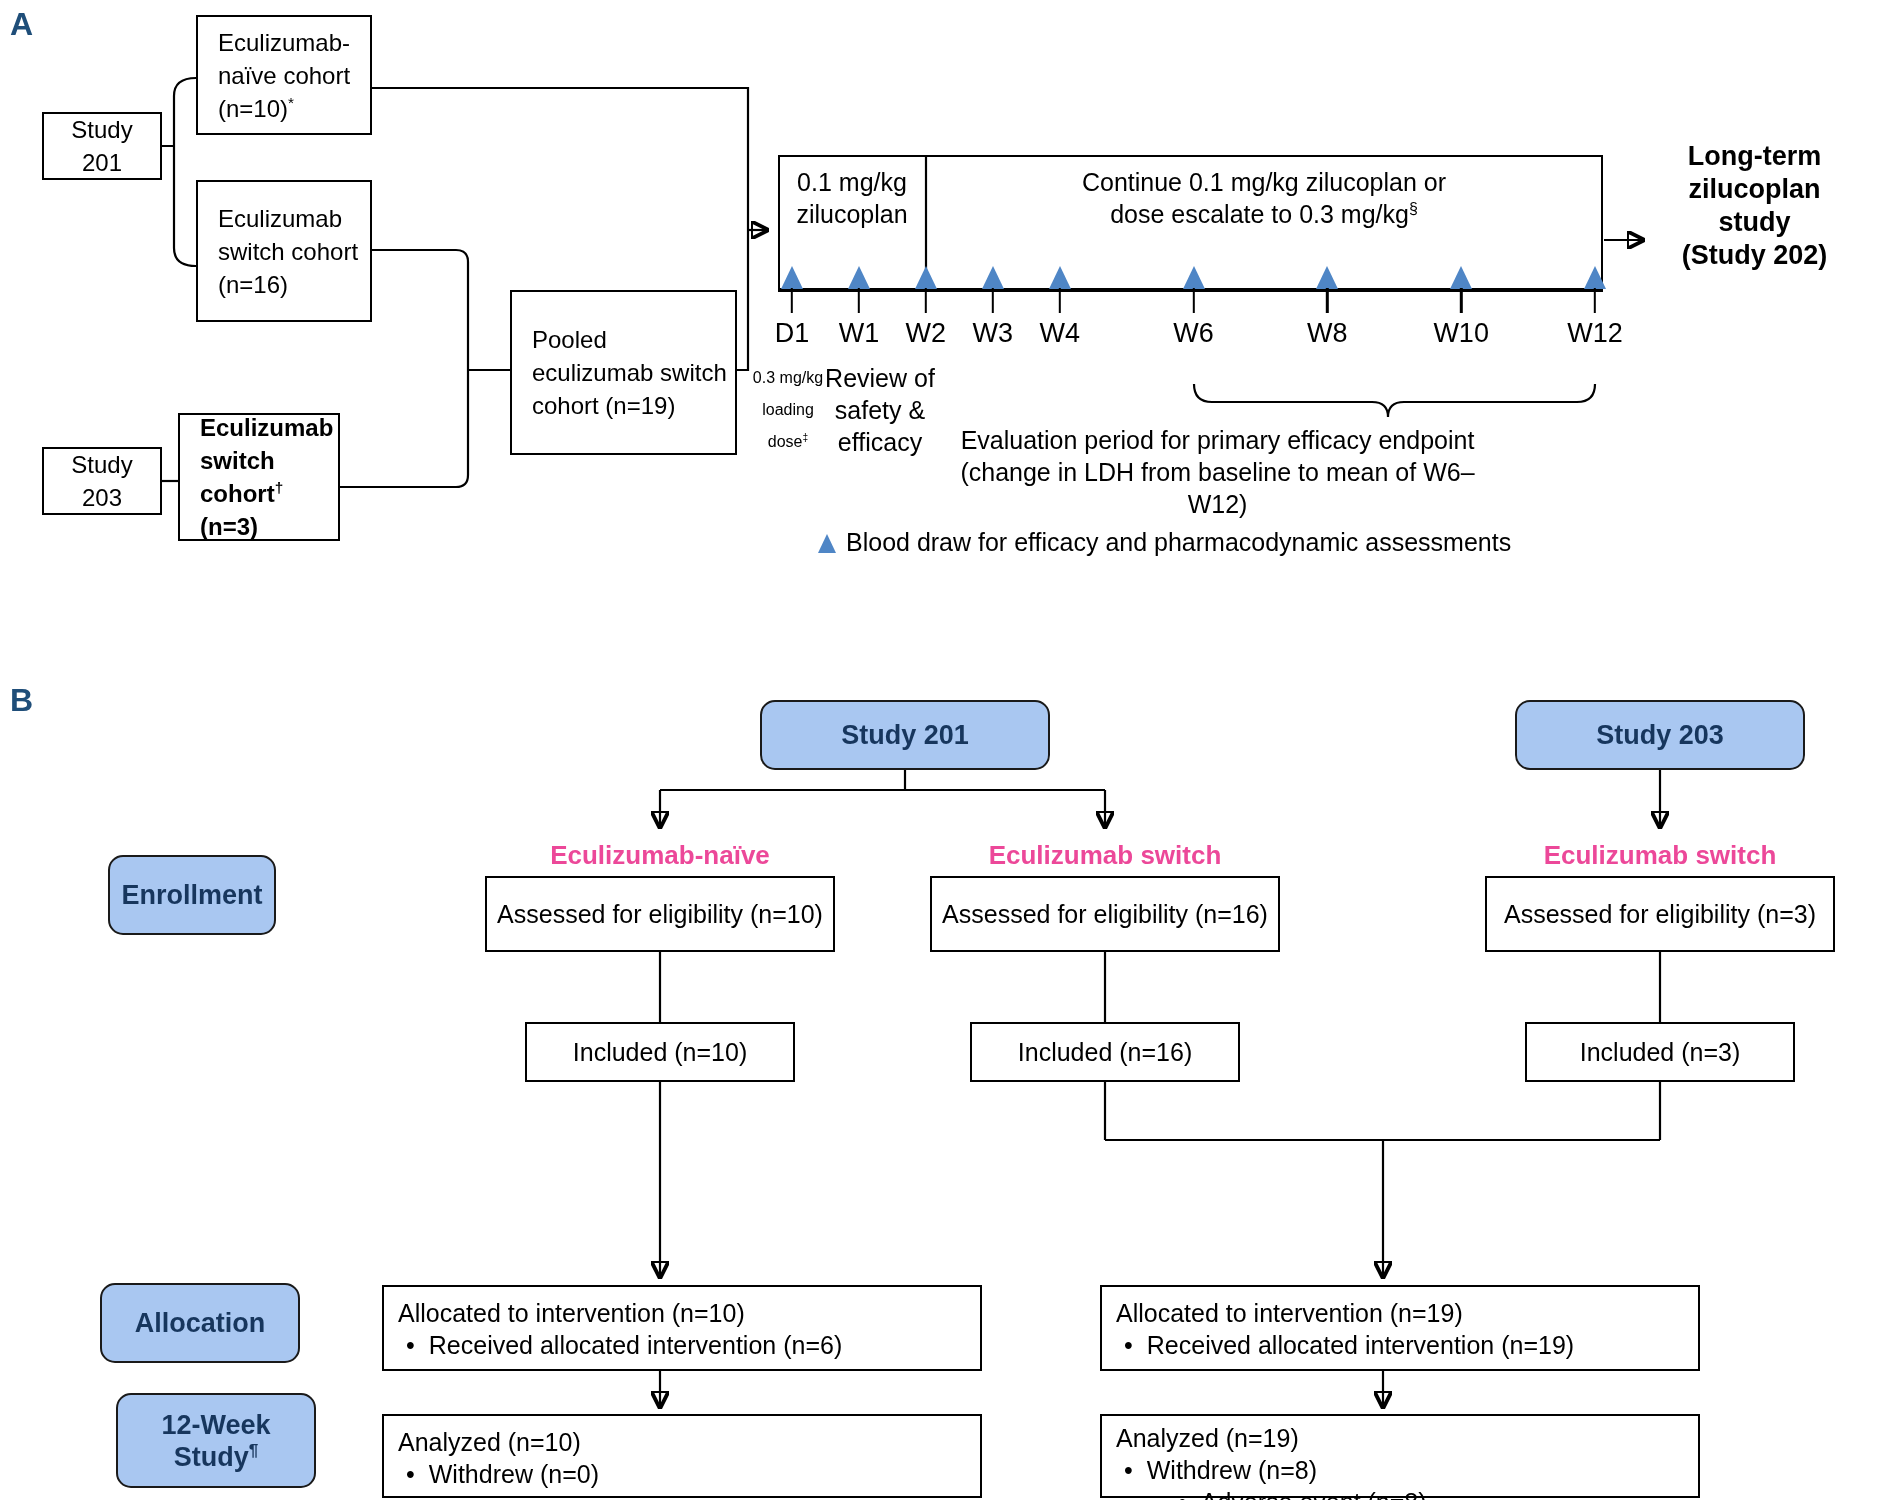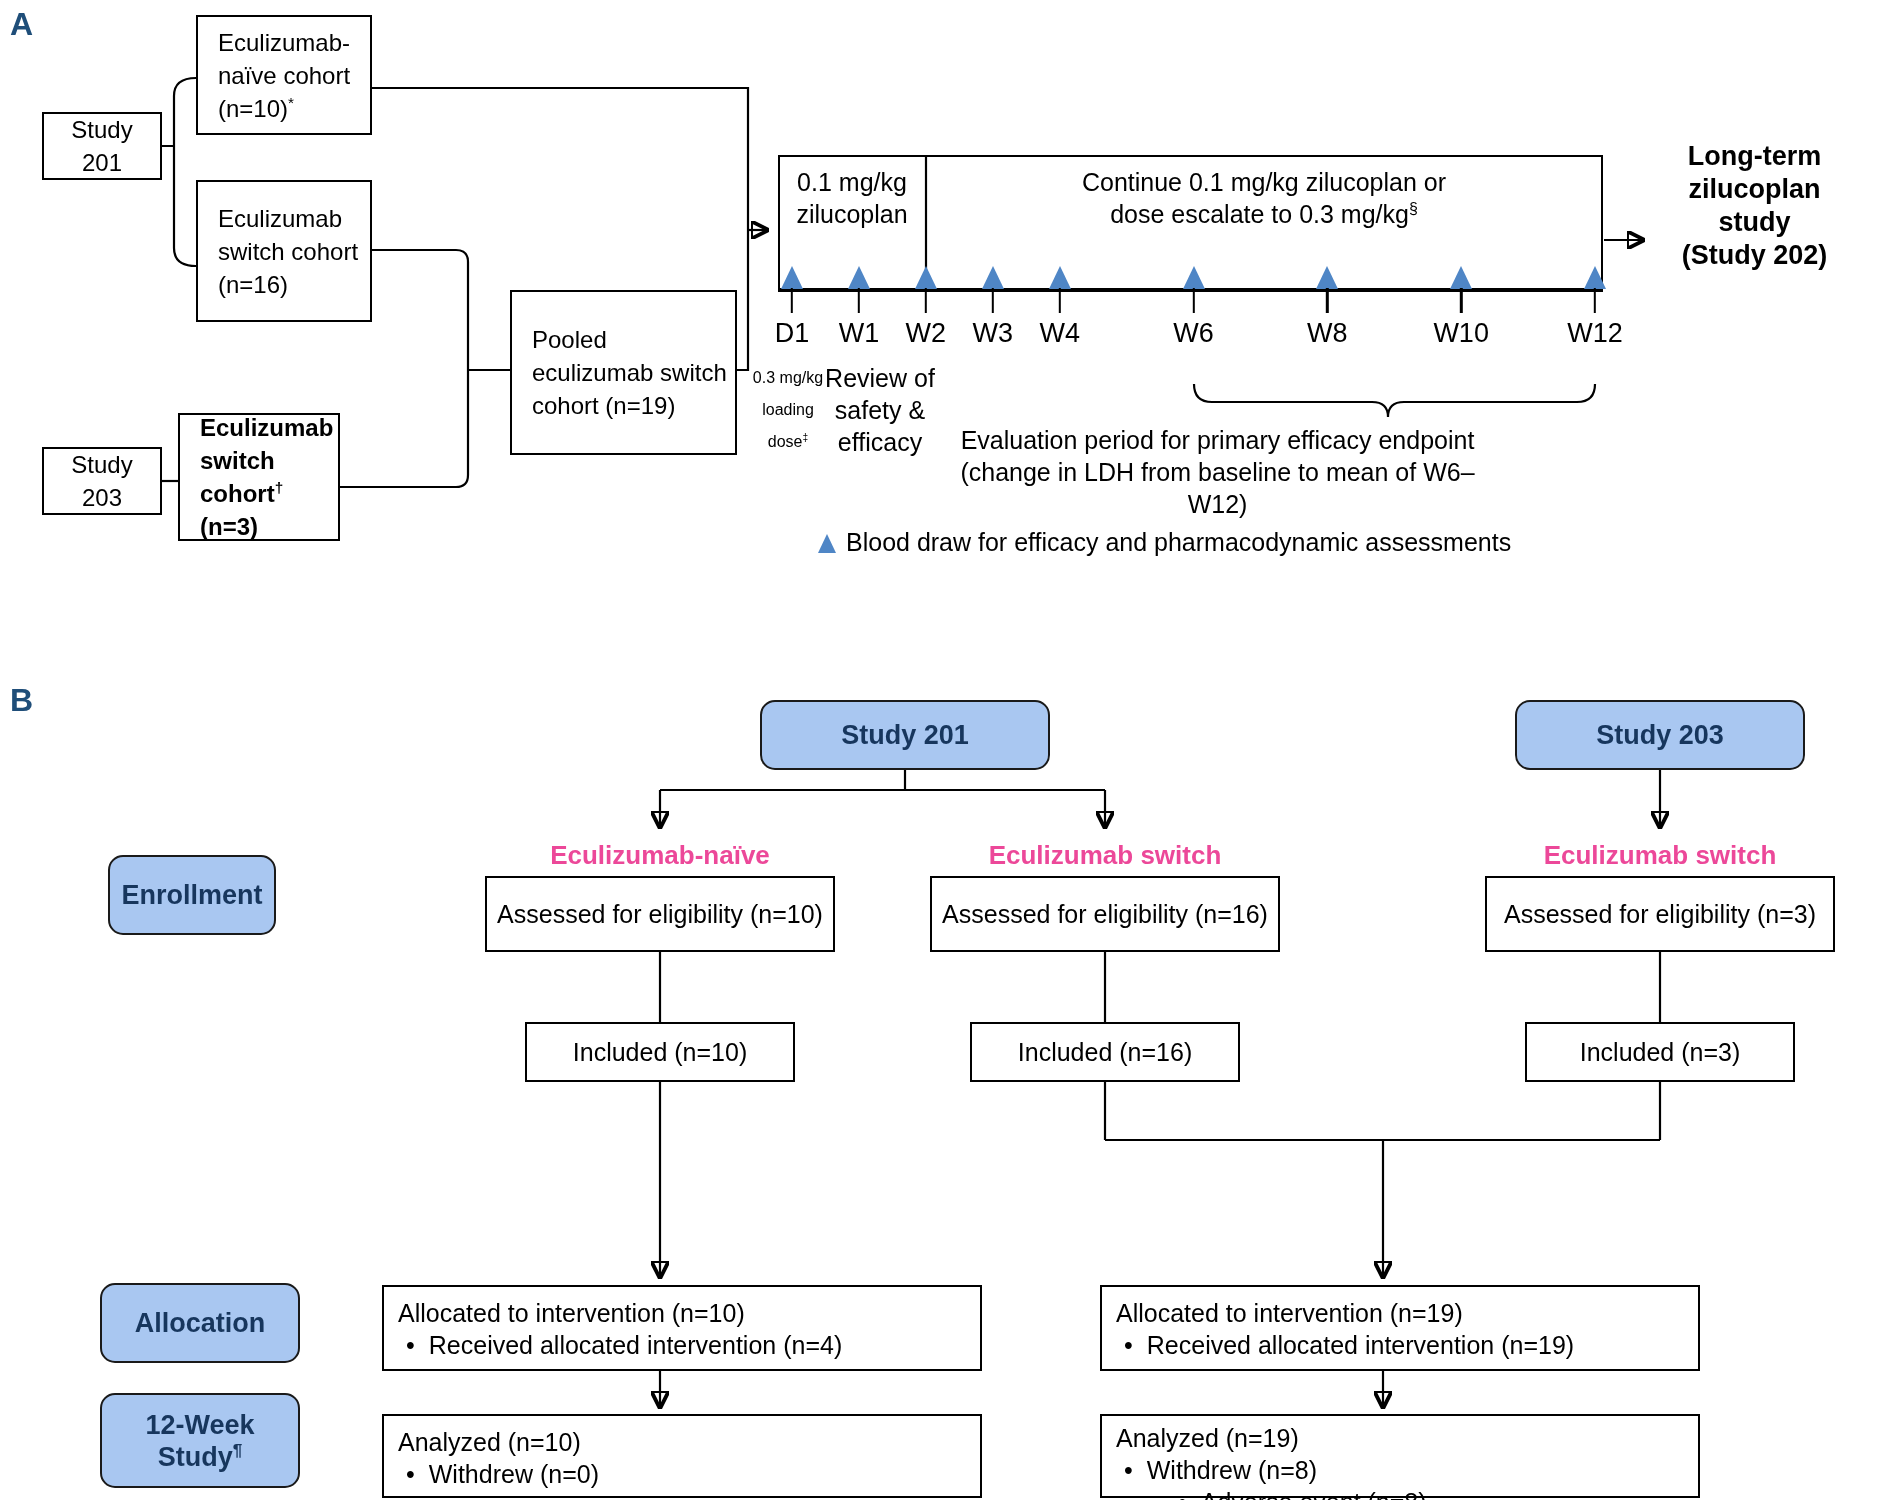--- a/index.html
+++ b/index.html
@@ -194,39 +194,39 @@
   <div class="bluebox" style="left:1515px;top:700px;width:290px;height:70px;">
     <span>Study 203</span>
   </div>
 
   <div class="bluebox" style="left:108px;top:855px;width:168px;height:80px;">
     <span>Enrollment</span>
   </div>
   <div class="bluebox" style="left:100px;top:1283px;width:200px;height:80px;">
     <span>Allocation</span>
   </div>
-  <div class="bluebox" style="left:100px;top:1393px;width:200px;height:95px;">
+  <div class="bluebox" style="left:116px;top:1393px;width:200px;height:95px;">
     <span><span>12-Week Study</span><span class="sup">¶</span></span>
   </div>
 
   <div class="col-header" style="left:460px;top:840px;width:400px;">Eculizumab-naïve</div>
   <div class="col-header" style="left:905px;top:840px;width:400px;">Eculizumab switch</div>
   <div class="col-header" style="left:1460px;top:840px;width:400px;">Eculizumab switch</div>
 
   <div class="fbox center" style="left:485px;top:876px;width:350px;height:76px;">Assessed for eligibility (n=10)</div>
   <div class="fbox center" style="left:930px;top:876px;width:350px;height:76px;">Assessed for eligibility (n=16)</div>
   <div class="fbox center" style="left:1485px;top:876px;width:350px;height:76px;">Assessed for eligibility (n=3)</div>
 
   <div class="fbox center" style="left:525px;top:1022px;width:270px;height:60px;">Included (n=10)</div>
   <div class="fbox center" style="left:970px;top:1022px;width:270px;height:60px;">Included (n=16)</div>
   <div class="fbox center" style="left:1525px;top:1022px;width:270px;height:60px;">Included (n=3)</div>
 
   <div class="fbox left" style="left:382px;top:1285px;width:600px;height:86px;">
     <div>Allocated to intervention (n=10)</div>
-    <div class="bullet">Received allocated intervention (n=4)</div>
+    <div class="bullet">Received allocated intervention (n=6)</div>
   </div>
   <div class="fbox left" style="left:1100px;top:1285px;width:600px;height:86px;">
     <div>Allocated to intervention (n=19)</div>
     <div class="bullet">Received allocated intervention (n=19)</div>
   </div>
 
   <div class="fbox left" style="left:382px;top:1414px;width:600px;height:84px;">
     <div>Analyzed  (n=10)</div>
     <div class="bullet">Withdrew (n=0)</div>
   </div>

